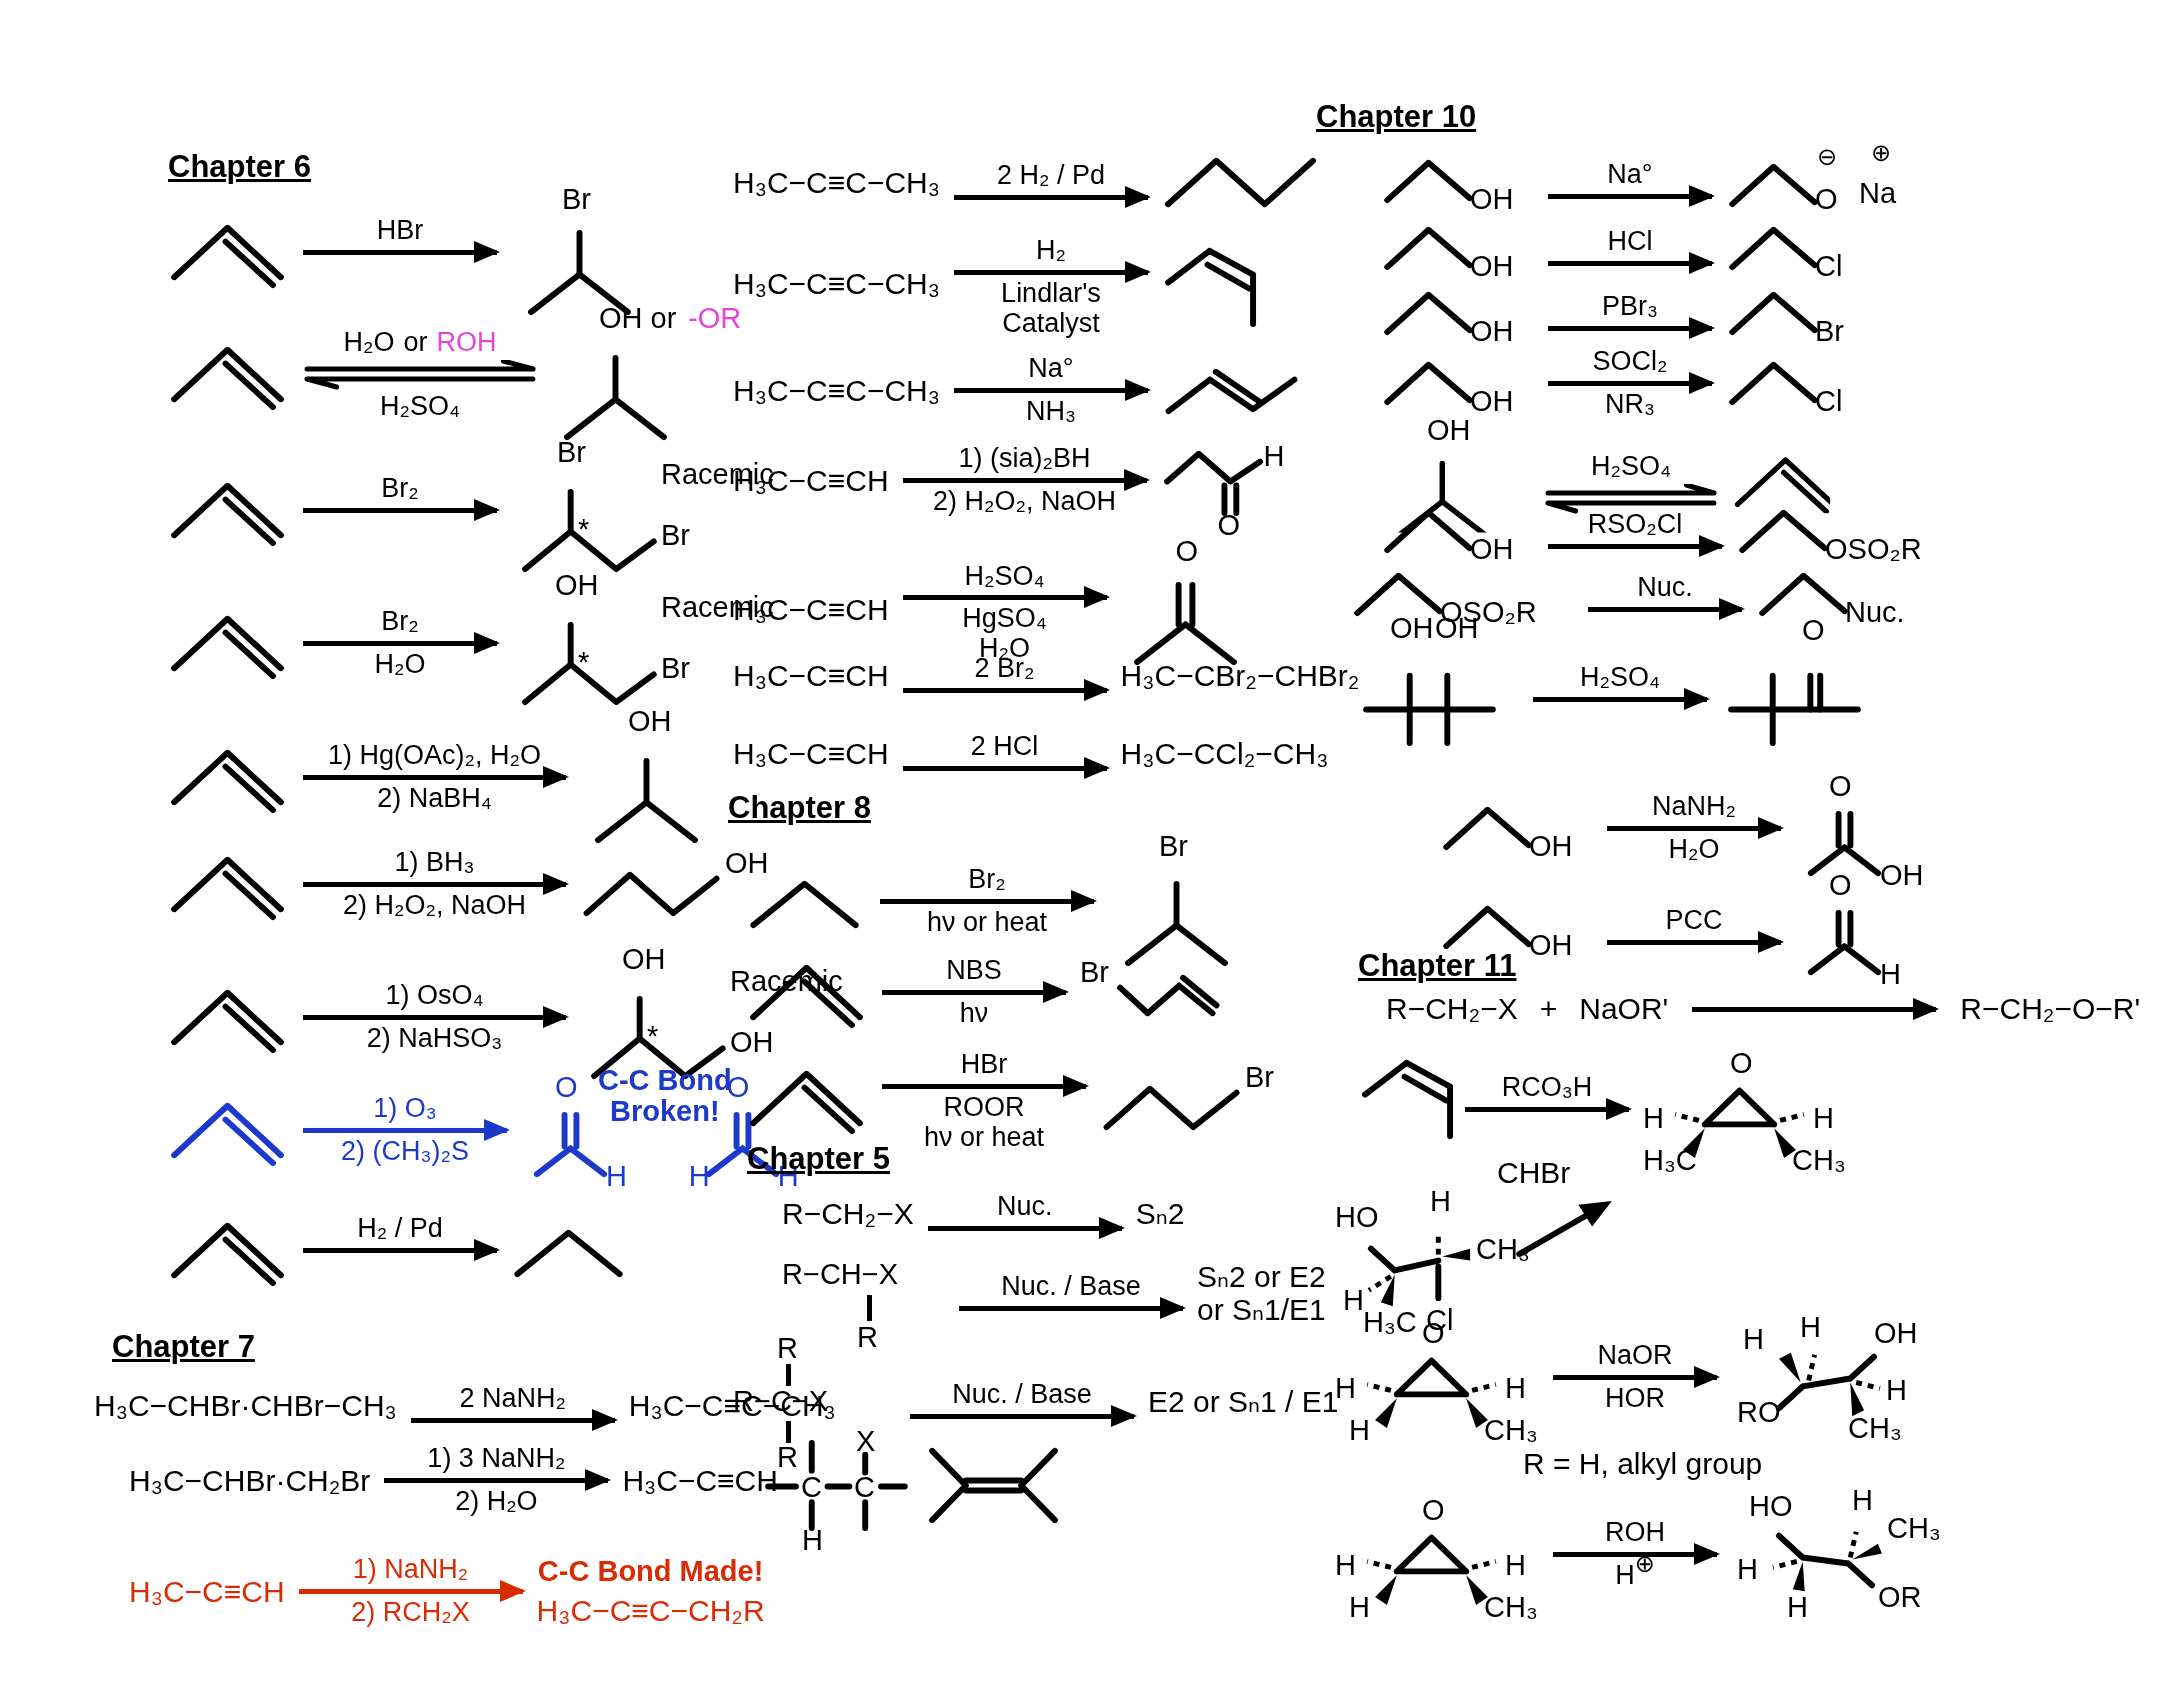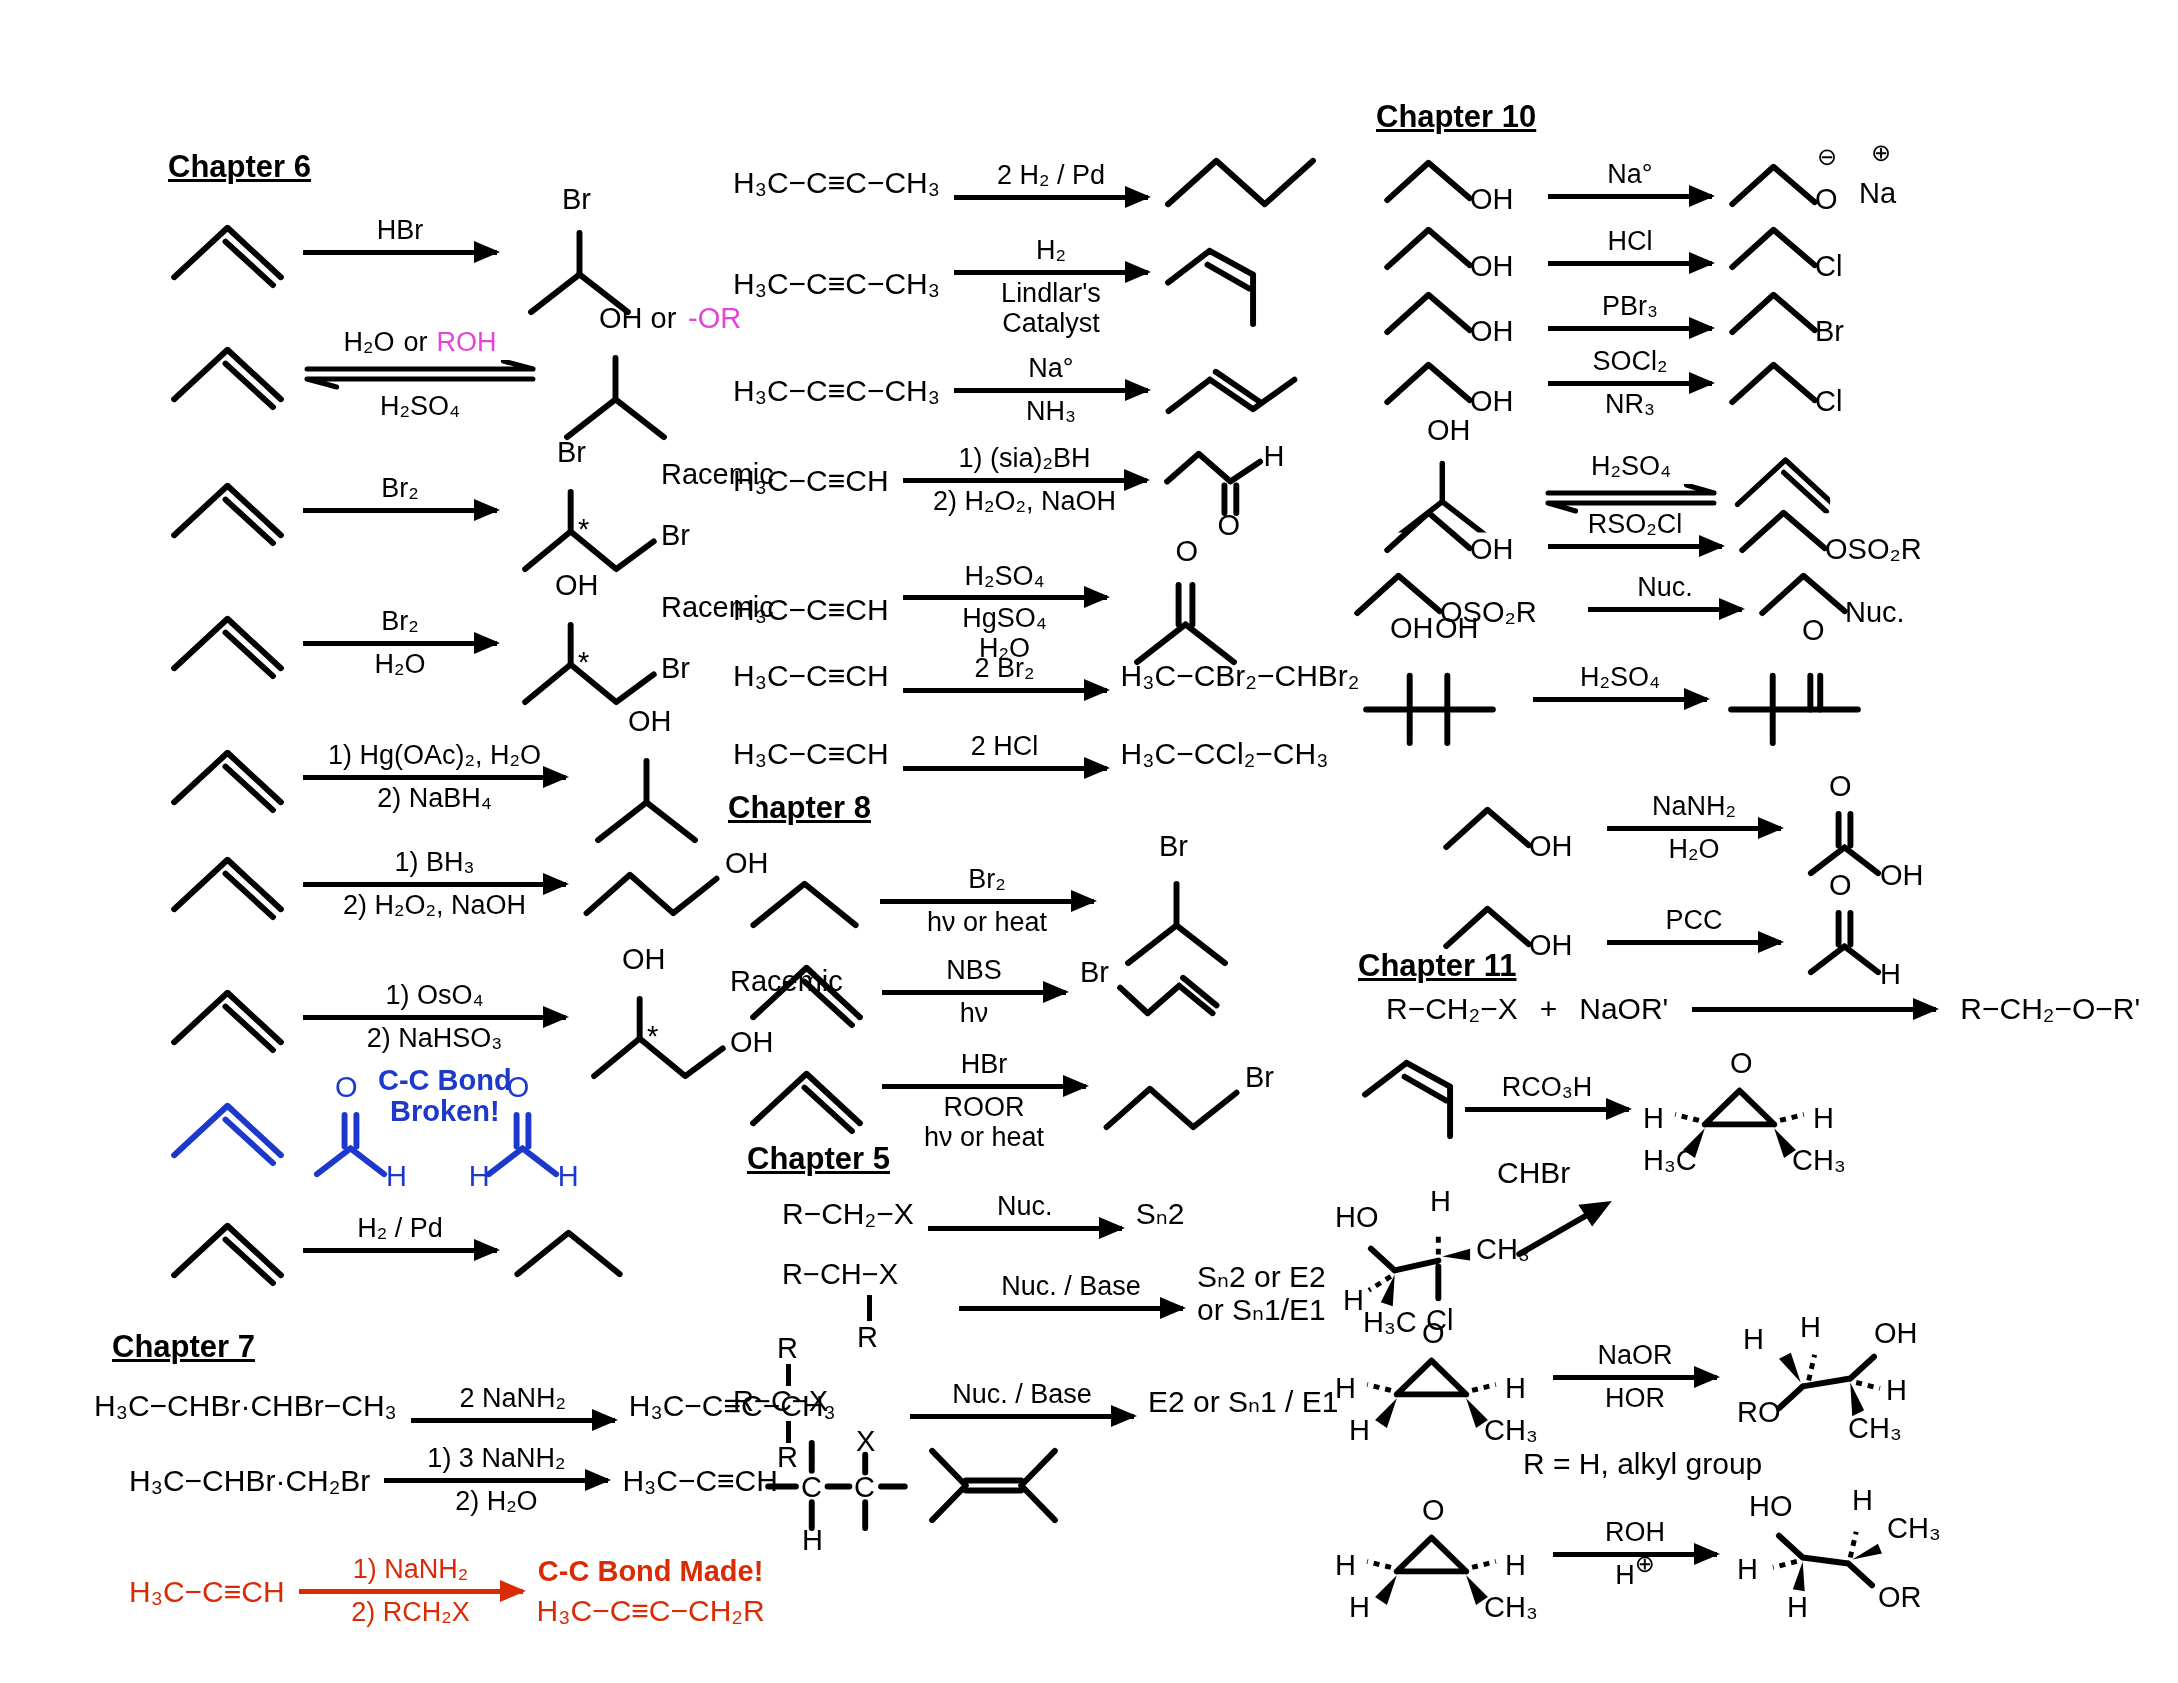--- a/index.html
+++ b/index.html
@@ -306,20 +306,29 @@
       </svg>
   </div>
 </div>
 
 <div class="rxn blue" style="left:168px;top:1071px">
   <div class="mol blue" style="width:121px;height:85px">
       <svg width="121" height="85" style="left:0;top:0;color:#1c39cb" viewBox="0 0 122 86">
         <use href="#propene"></use>
       </svg>
     </div>
+  <div class="arr blue" style="width:208px">
+    <div class="al">
+        <span>1) O₃</span>
+      </div>
+    <div class="shaft"></div>
+    <div class="bl">
+        <span>2) (CH₃)₂S</span>
+      </div>
+  </div>
   <div class="mol" style="width:111px;height:119px">
     <span class="lbl blue" style="left:34px;top:0">O</span>
     <svg width="99" height="79" style="left:0;top:32px;color:#1c39cb" viewBox="0 0 100 80">
         <use href="#carbY"></use>
       </svg>
     <span class="lbl blue" style="left:85px;top:89px">H</span>
   </div>
   <div class="col b blue note" style="align-self:flex-start;margin:-6px -51px 0 -46px;z-index:2">
     <span>C-C Bond</span>
       <span>Broken!</span>
@@ -649,21 +658,21 @@
     <span class="lbl" style="left:92px;top:40px">C</span>
     <span class="lbl" style="left:40px;top:93px">H</span>
   </div>
   <div class="mol" style="width:139px;height:99px">
       <svg width="139" height="99" style="left:0;top:0" viewBox="0 0 140 100">
         <use href="#tme"></use>
       </svg>
     </div>
 </div>
 
-<div class="title" style="left:1376px;top:99px">Chapter 10</div>
+<div class="title" style="left:1316px;top:99px">Chapter 10</div>
 
 <div class="rxn" style="left:1381px;top:139px">
   <div class="mol" style="width:153px;height:77px">
     <svg width="95" height="57" style="left:0;top:8px" viewBox="0 0 96 58">
         <use href="#ethz"></use>
       </svg>
     <span class="lbl" style="left:89px;top:40px">OH</span>
   </div>
   <div class="arr" style="width:168px">
     <div class="al">

